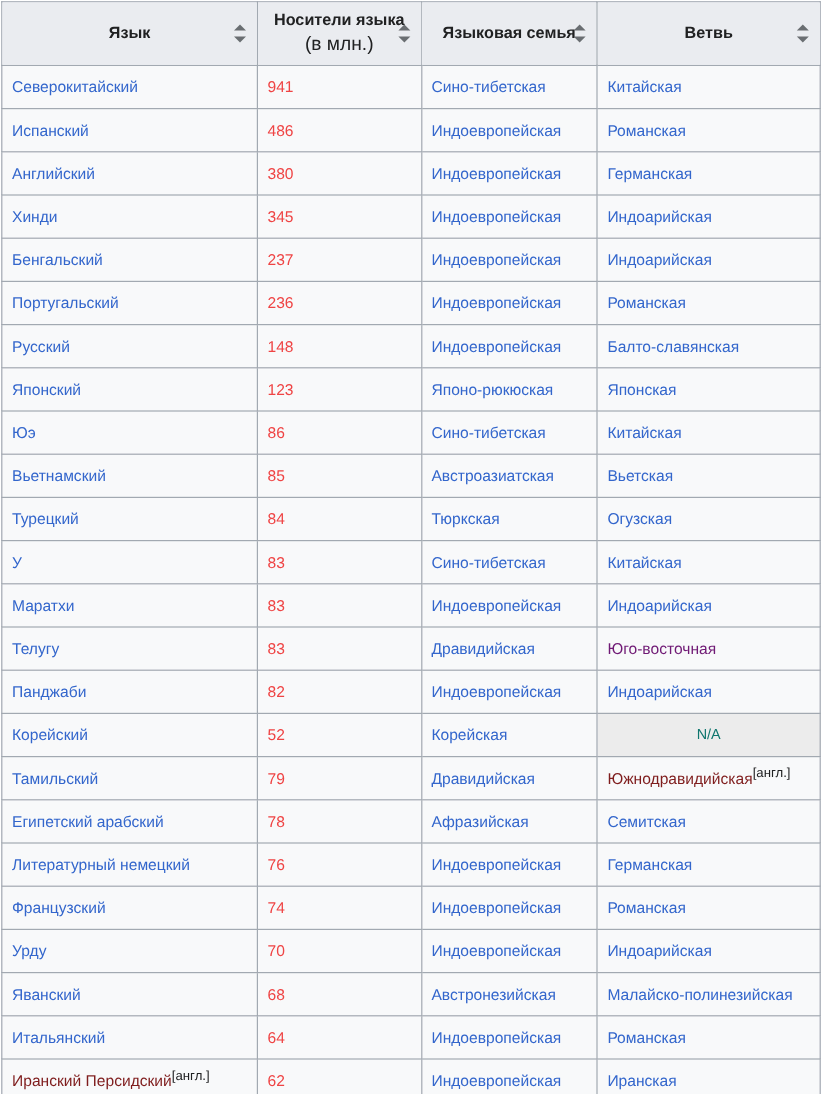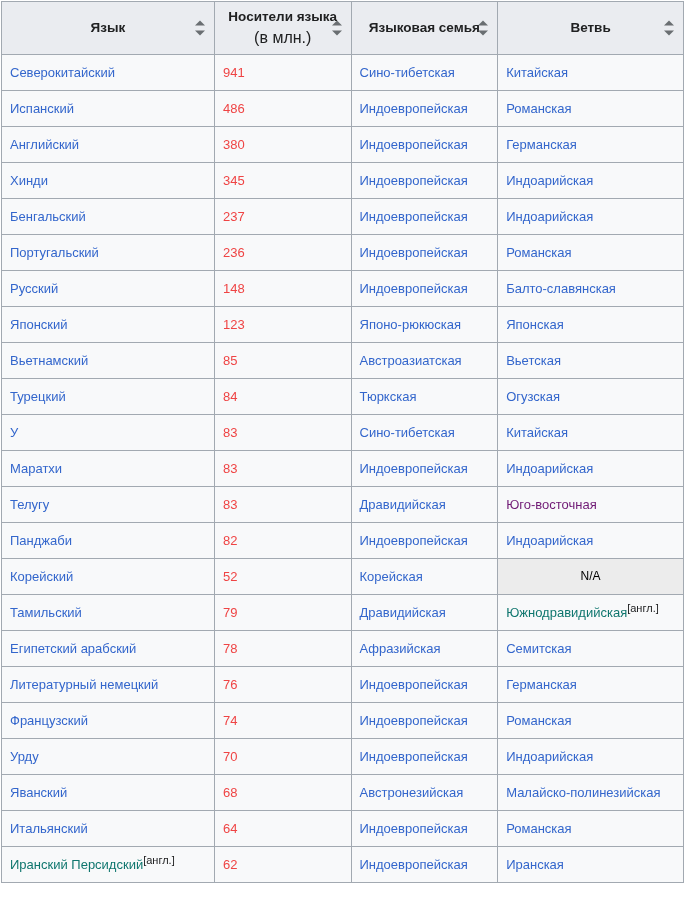--- a/index.html
+++ b/index.html
@@ -88,34 +88,34 @@
     border-top: 5px solid #54595d;
   }
   .th-speakers .th-inner { flex-direction: column; gap: 0; }
 
   a.wlink {
     color: #3366cc;
     text-decoration: none;
     cursor: pointer;
   }
   a.wlink.red {
-    color: #0f766e;
+    color: #7f1d1d;
   }
   sup.ref {
     font-size: 11px;
     vertical-align: super;
     line-height: 0;
   }
   td.plain {
     color: #701a75;
   }
   td.na {
     background: #ececec;
     text-align: center;
-    color: #000000;
+    color: #0f766e;
     font-size: 12px;
   }
   td.num {
     color: #ef4444;
   }
 </style>
 </head>
 <body>
 
 <table class="wikitable">
@@ -209,20 +209,26 @@
         <td><a class="wlink">Индоевропейская</a></td>
         <td><a class="wlink">Балто-славянская</a></td>
       </tr>
       <tr>
         <td><a class="wlink">Японский</a></td>
         <td class="num">123</td>
         <td><a class="wlink">Японо-рюкюская</a></td>
         <td><a class="wlink">Японская</a></td>
       </tr>
       <tr>
+        <td><a class="wlink">Юэ</a></td>
+        <td class="num">86</td>
+        <td><a class="wlink">Сино-тибетская</a></td>
+        <td><a class="wlink">Китайская</a></td>
+      </tr>
+      <tr>
         <td><a class="wlink">Вьетнамский</a></td>
         <td class="num">85</td>
         <td><a class="wlink">Австроазиатская</a></td>
         <td><a class="wlink">Вьетская</a></td>
       </tr>
       <tr>
         <td><a class="wlink">Турецкий</a></td>
         <td class="num">84</td>
         <td><a class="wlink">Тюркская</a></td>
         <td><a class="wlink">Огузская</a></td>

